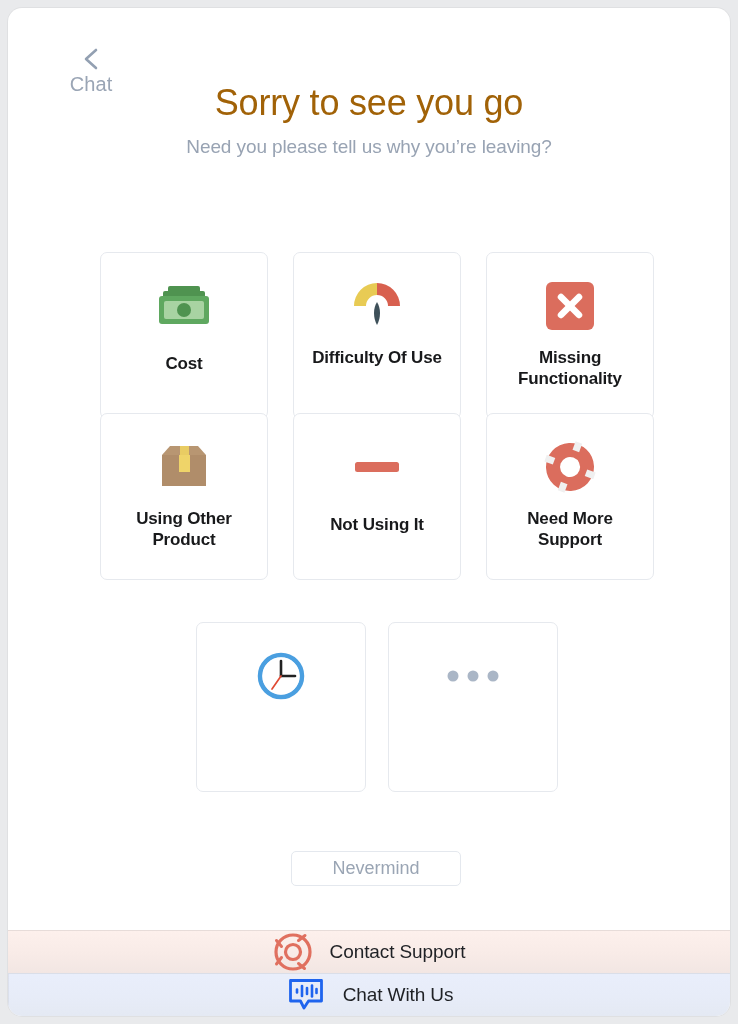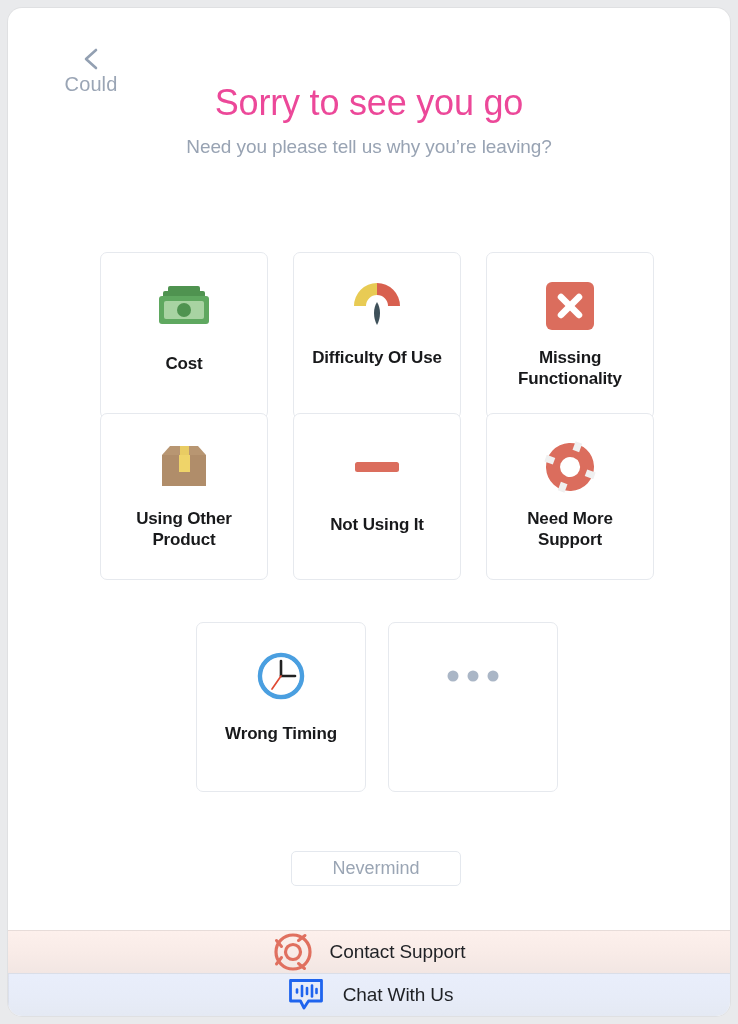--- a/index.html
+++ b/index.html
@@ -58,21 +58,21 @@
   }
 
   
   #page-title {
     position: absolute;
     left: 0; top: 74px;
     width: 722px;
     text-align: center;
     font-size: 36px;
     font-weight: 400;
-    color: #ec4899;
+    color: #a16207;
     letter-spacing: -0.2px;
   }
   #page-subtitle {
     position: absolute;
     left: 0; top: 128px;
     width: 722px;
     text-align: center;
     font-size: 19px;
     font-weight: 400;
     color: #98a3b3;
@@ -175,21 +175,21 @@
 </head>
 <body>
 
 <div id="screen">
   <div id="panel">
 
     <div id="back-link">
       <svg id="back-chevron" viewBox="0 0 22 26">
         <polyline points="16,4 6,13 16,22" fill="none" stroke="#93a0b2" stroke-width="2.6" stroke-linecap="round" stroke-linejoin="round"></polyline>
       </svg>
-      <span id="back-label">Could</span>
+      <span id="back-label">Chat</span>
     </div>
 
     <div id="page-title">Sorry to see you go</div>
     <div id="page-subtitle">Need you please tell us why you’re leaving?</div>
 
     <div class="card r1 c1">
       <div class="card-icon">
         <svg width="60" height="50" viewBox="0 0 60 50">
           <rect x="14" y="5" width="32" height="7" rx="2" fill="#4f9350"></rect>
           <rect x="9" y="10" width="42" height="8" rx="2" fill="#4f9350"></rect>
@@ -265,21 +265,20 @@
     <div class="card r3 c3a">
       <div class="card-icon">
         <svg width="50" height="50" viewBox="0 0 50 50">
           <circle cx="25" cy="25" r="21" fill="none" stroke="#4a9fe0" stroke-width="4.5"></circle>
           <circle cx="25" cy="25" r="18.5" fill="#ffffff"></circle>
           <line x1="25" y1="25" x2="25" y2="10" stroke="#222" stroke-width="2.6" stroke-linecap="round"></line>
           <line x1="25" y1="25" x2="39" y2="25" stroke="#222" stroke-width="2.6" stroke-linecap="round"></line>
           <line x1="25" y1="25" x2="16" y2="38" stroke="#e04a33" stroke-width="1.7" stroke-linecap="round"></line>
         </svg>
       </div>
-      <div class="card-label single">Wrong Timing</div>
     </div>
 
     <div class="card r3 c3b">
       <div class="card-icon">
         <svg width="56" height="20" viewBox="0 0 56 20">
           <circle cx="8" cy="10" r="5.5" fill="#aab6c6"></circle>
           <circle cx="28" cy="10" r="5.5" fill="#aab6c6"></circle>
           <circle cx="48" cy="10" r="5.5" fill="#aab6c6"></circle>
         </svg>
       </div>

